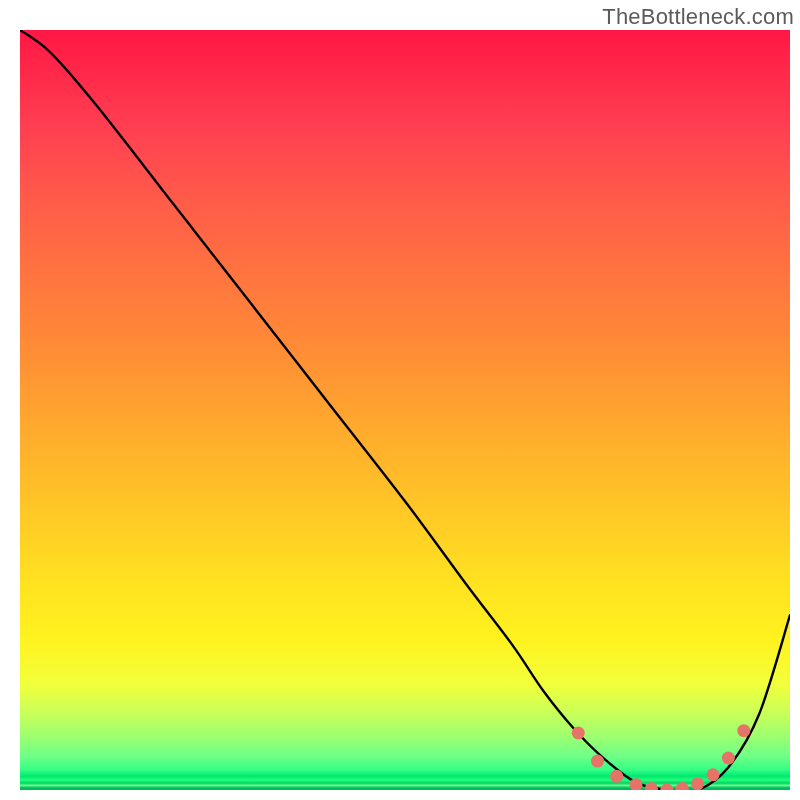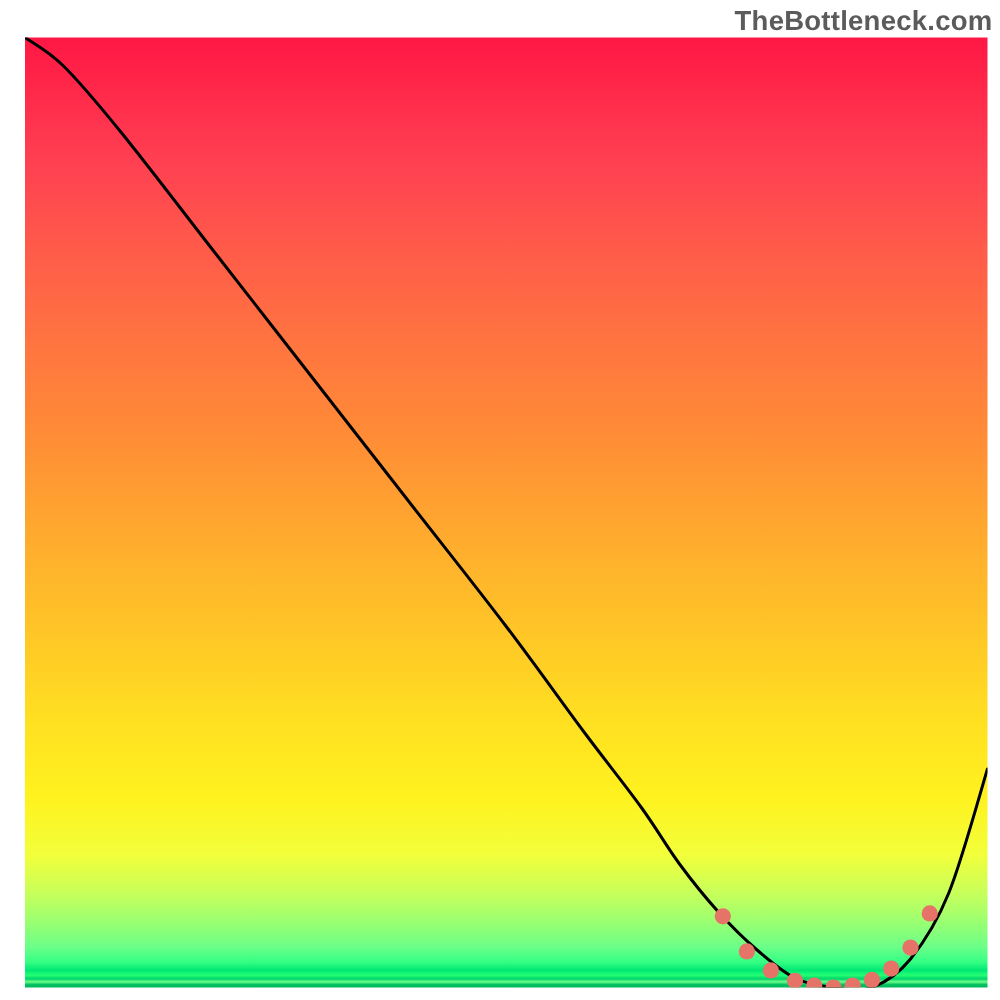--- a/index.html
+++ b/index.html
@@ -53,21 +53,21 @@
   .curve-svg {
     position: absolute;
     inset: 0;
   }
   .watermark {
     position: absolute;
     top: 4px;
     right: 6px;
     font-size: 22px;
     color: #5b5b5b;
-    font-weight: 700;
+    font-weight: 400;
     letter-spacing: 0.2px;
   }
 </style>
 </head>
 <body>
 
 <div class="canvas">
   <div class="watermark">TheBottleneck.com</div>
 
   <div class="plot-area">

